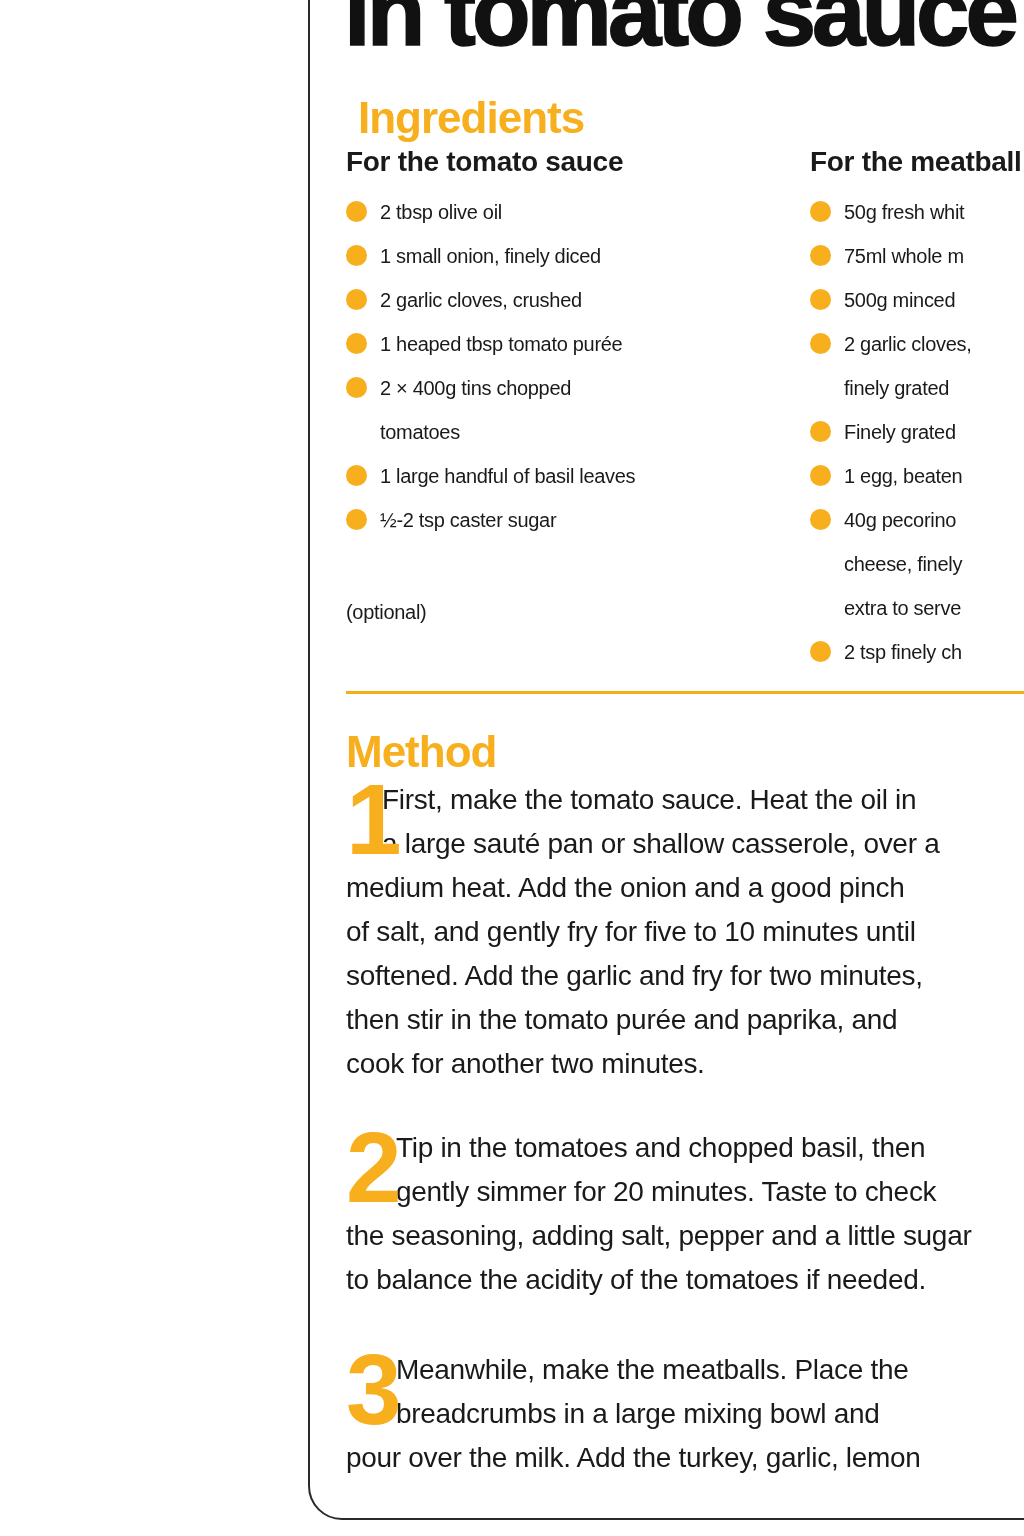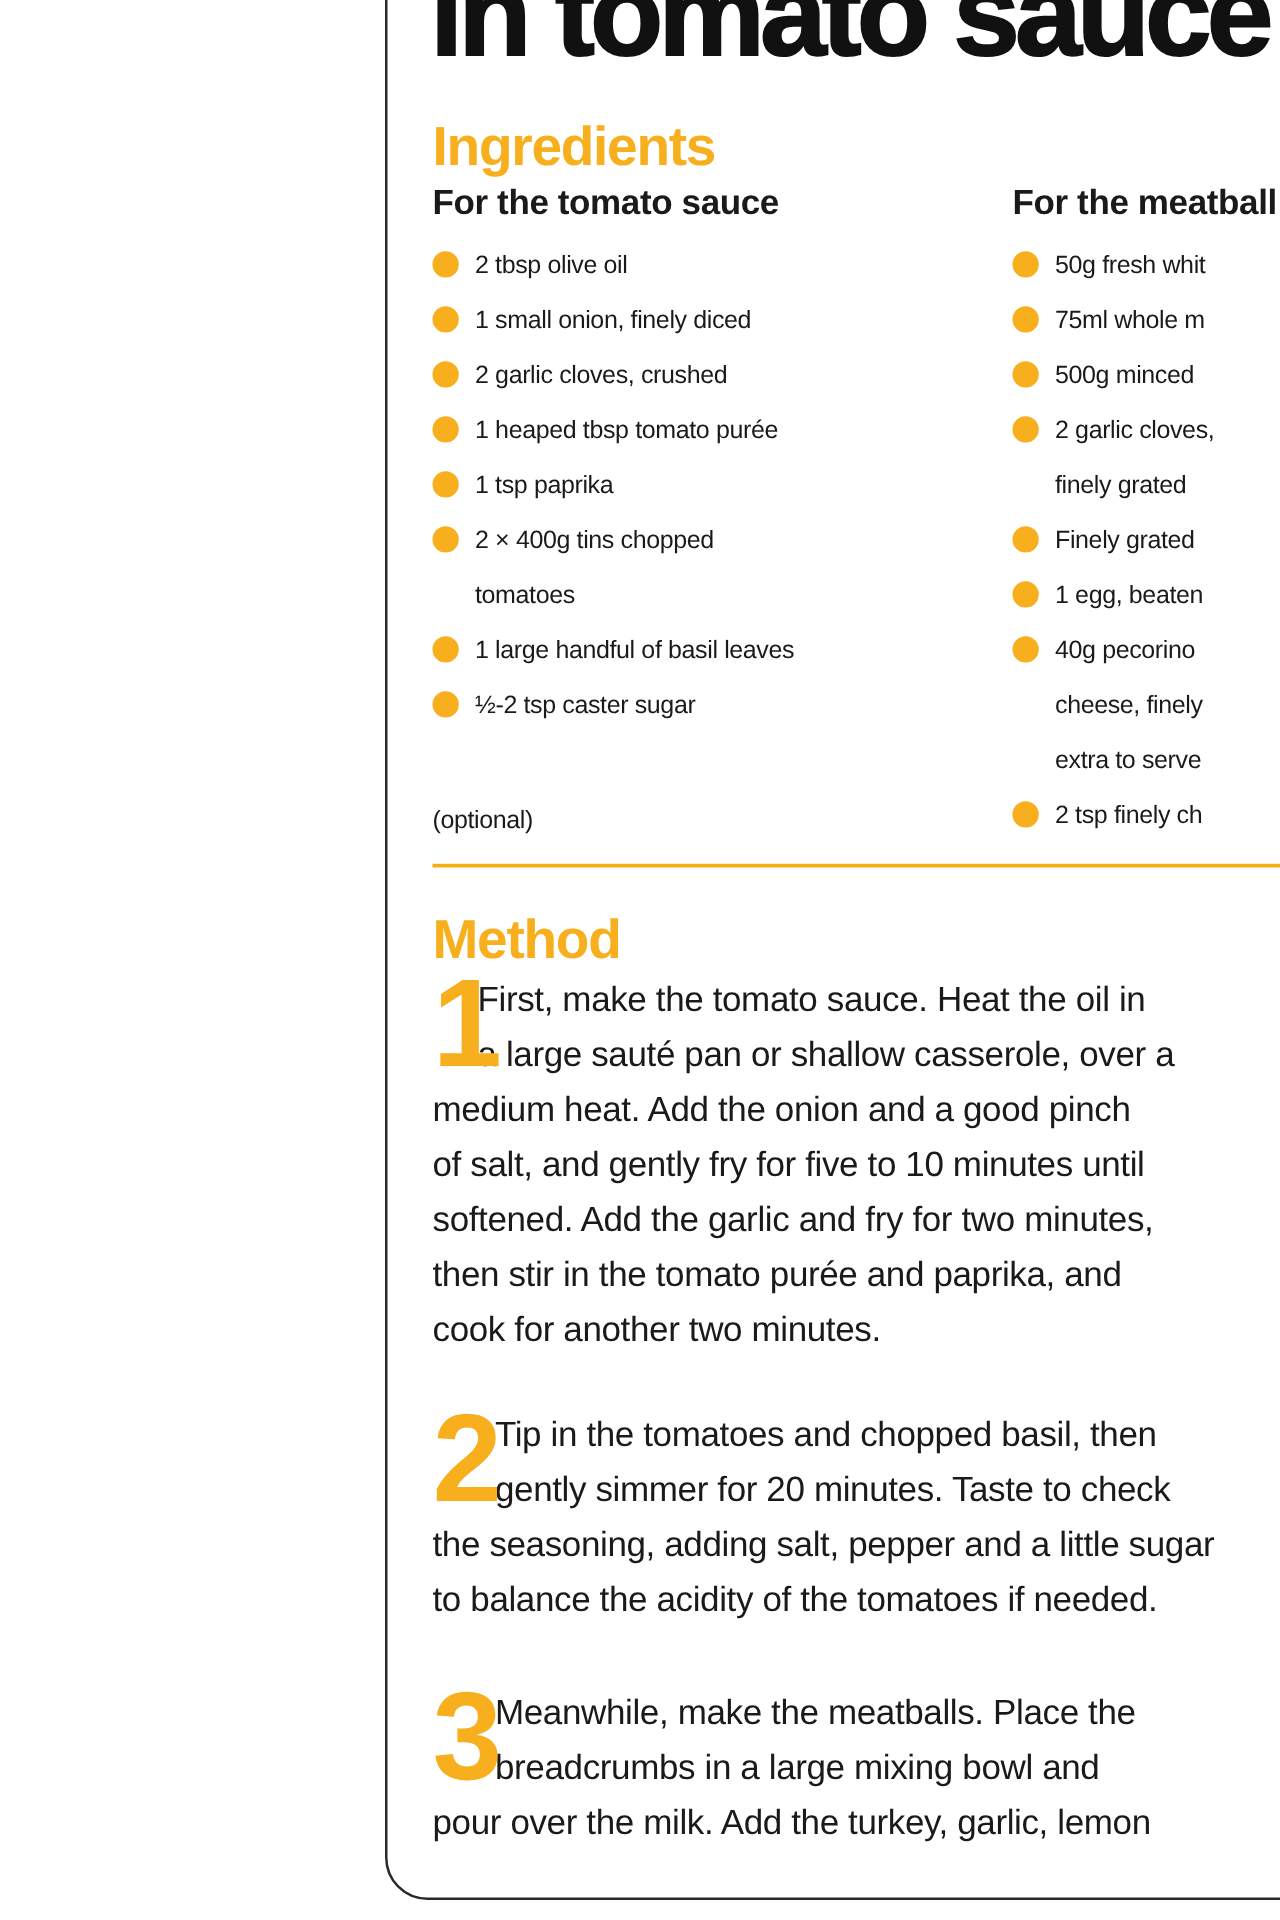--- a/index.html
+++ b/index.html
@@ -39,21 +39,21 @@
   .section-heading {
     position: absolute;
     left: 346px;
     font-size: 44px;
     line-height: 1;
     font-weight: bold;
     letter-spacing: -1px;
     color: #f7af1e;
     white-space: nowrap;
   }
-  .ingredients-heading { top: 96px; }
+  .ingredients-heading { top: 96px; margin-left: 12px; }
   .method-heading { top: 730px; }
 
   .ing-col {
     position: absolute;
     top: 142px;
   }
   .ing-col.left  { left: 346px; width: 450px; }
   .ing-col.right { left: 810px; width: 420px; }
   .col-header {
     font-size: 28px;
@@ -137,24 +137,20 @@
       <span class="bullet"></span>
       <span>1 small onion, finely diced</span>
     </div>
   <div class="ing-row">
       <span class="bullet"></span>
       <span>2 garlic cloves, crushed</span>
     </div>
   <div class="ing-row">
       <span class="bullet"></span>
       <span>1 heaped tbsp tomato purée</span>
-    </div>
-  <div class="ing-row">
-      <span class="bullet"></span>
-      <span>1 tsp paprika</span>
     </div>
   <div class="ing-row">
       <span class="bullet"></span>
       <span>2 × 400g tins chopped</span>
     </div>
   <div class="ing-row wrap-indent">
       <span>tomatoes</span>
     </div>
   <div class="ing-row">
       <span class="bullet"></span>

